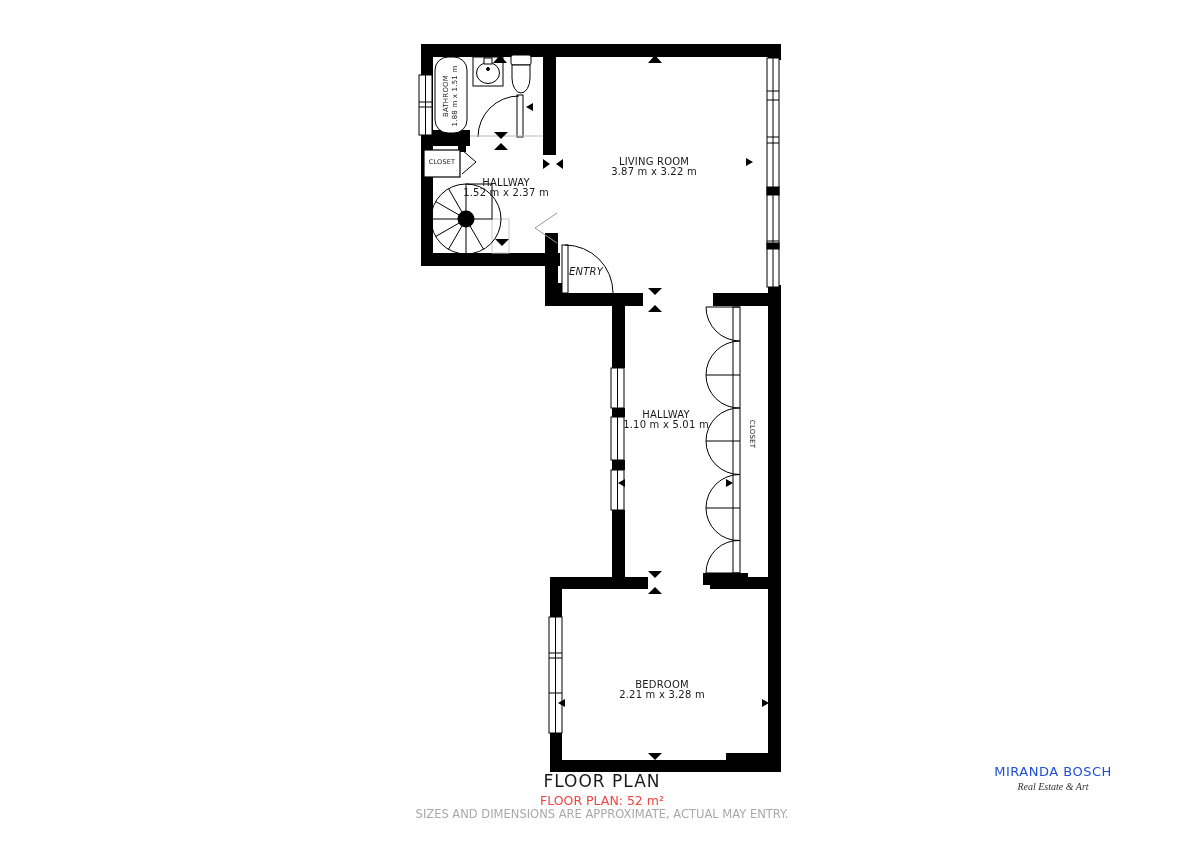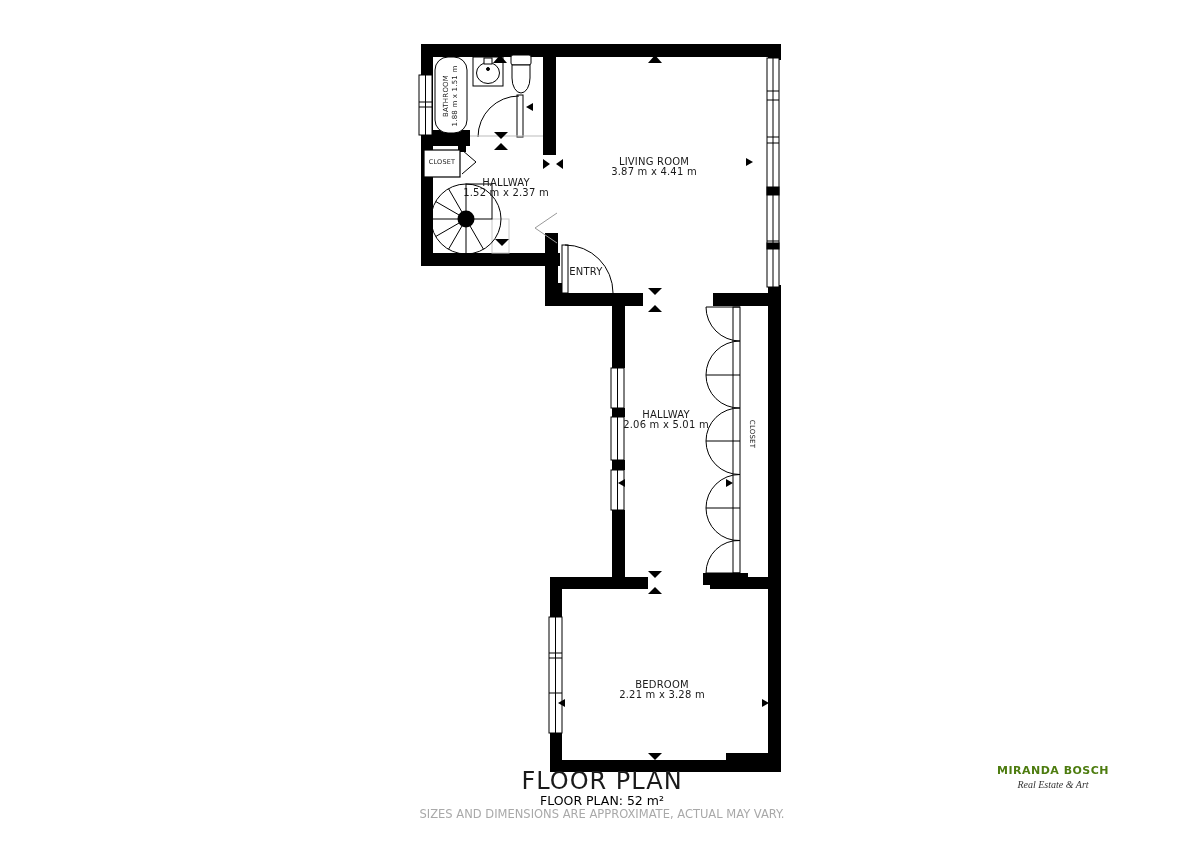--- a/index.html
+++ b/index.html
@@ -14,29 +14,29 @@
     text-align:center;white-space:nowrap;color:#1a1a1a;
     font-size:10px;line-height:9.5px;letter-spacing:.2px;
   }
   .room-label.small{font-size:6.5px;line-height:7.5px;}
   .room-label.rot-ccw{transform:translate(-50%,-50%) rotate(-90deg);font-size:7px;line-height:8.5px;}
   .room-label.rot-cw{transform:translate(-50%,-50%) rotate(90deg);font-size:7px;}
   #footer{
     position:absolute;left:602px;top:768px;transform:translateX(-50%);
     text-align:center;white-space:nowrap;
   }
-  #footer .title{font-size:24px;letter-spacing:1px;color:#1a1a1a;line-height:26px;}
+  #footer .title{font-size:17px;letter-spacing:1px;color:#1a1a1a;line-height:26px;}
   #footer .area-heading{font-size:12.5px;margin-top:3px;color:#222;line-height:14px;}
-  #footer .area-value{font-size:12.5px;color:#000000;line-height:14px;}
+  #footer .area-value{font-size:12.5px;color:#ef4444;line-height:14px;}
   #footer .disclaimer{font-size:11.5px;color:#a9a9a9;line-height:13px;}
   #brand{
     position:absolute;left:1053px;top:764px;transform:translateX(-50%);
     text-align:center;white-space:nowrap;
   }
-  #brand .brand-name{font-size:11px;font-weight:bold;letter-spacing:.5px;color:#4d7c0f;}
+  #brand .brand-name{font-size:13px;font-weight:normal;letter-spacing:.5px;color:#1d4ed8;}
   #brand .brand-tagline{font-family:"Liberation Serif","DejaVu Serif",serif;font-style:italic;font-size:10px;color:#333;margin-top:2px;}
 </style>
 </head>
 <body>
 
 <svg id="plan-svg" width="1200" height="848" viewBox="0 0 1200 848">
 
   <g fill="#000">
     <rect x="421" y="44" width="360" height="13"></rect>
     <rect x="421" y="57" width="12" height="209"></rect>
@@ -187,45 +187,45 @@
 
 <div class="room-label small" style="left:442px;top:163px;">
   <div>CLOSET</div>
 </div>
 
 <div class="room-label" style="left:506px;top:187px;">
   <div>HALLWAY</div>
   <div>1.52 m x 2.37 m</div>
 </div>
 
-<div class="room-label" style="left:586px;top:272px;">
+<div class="room-label" style="left:586px;top:272px;font-style:italic;">
   <div>ENTRY</div>
 </div>
 
 <div class="room-label" style="left:654px;top:166px;">
   <div>LIVING ROOM</div>
-  <div>3.87 m x 4.41 m</div>
+  <div>3.87 m x 3.22 m</div>
 </div>
 
 <div class="room-label" style="left:666px;top:419px;">
   <div>HALLWAY</div>
-  <div>2.06 m x 5.01 m</div>
+  <div>1.10 m x 5.01 m</div>
 </div>
 
 <div class="room-label rot-cw" style="left:751px;top:434px;">
   <div>CLOSET</div>
 </div>
 
 <div class="room-label" style="left:662px;top:689px;">
   <div>BEDROOM</div>
   <div>2.21 m x 3.28 m</div>
 </div>
 
 <div id="footer">
   <div class="title">FLOOR PLAN</div>
   <div class="area-value">FLOOR PLAN: 52 m²</div>
-  <div class="disclaimer">SIZES AND DIMENSIONS ARE APPROXIMATE, ACTUAL MAY VARY.</div>
+  <div class="disclaimer">SIZES AND DIMENSIONS ARE APPROXIMATE, ACTUAL MAY ENTRY.</div>
 </div>
 
 <div id="brand">
   <div class="brand-name">MIRANDA BOSCH</div>
   <div class="brand-tagline">Real Estate &amp; Art</div>
 </div>
 
 </body></html>

